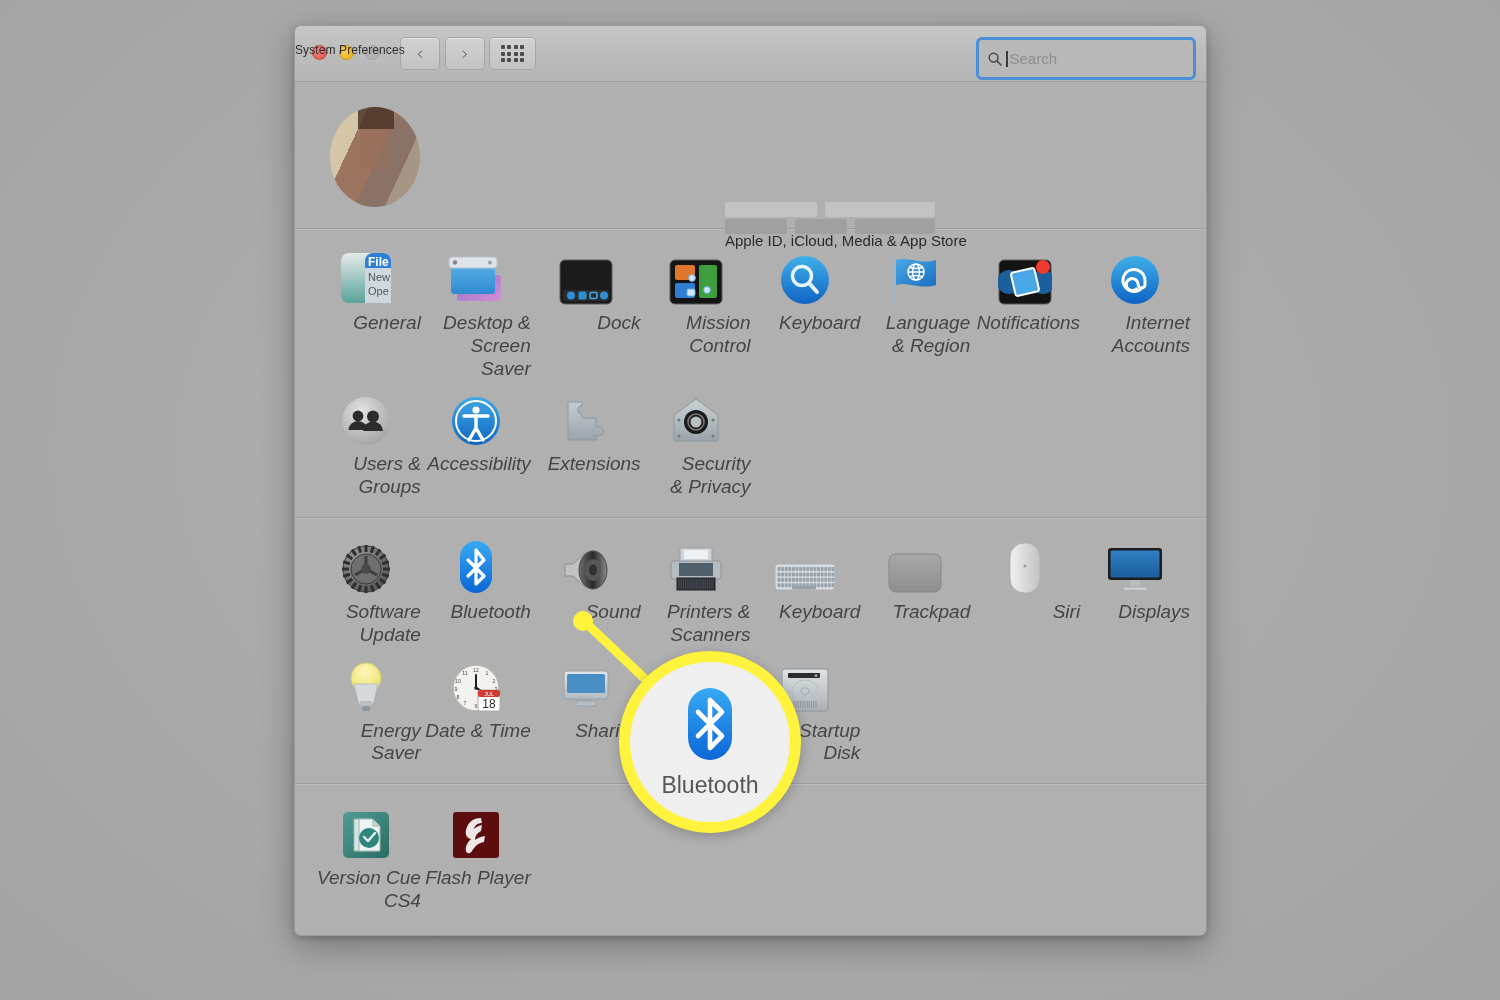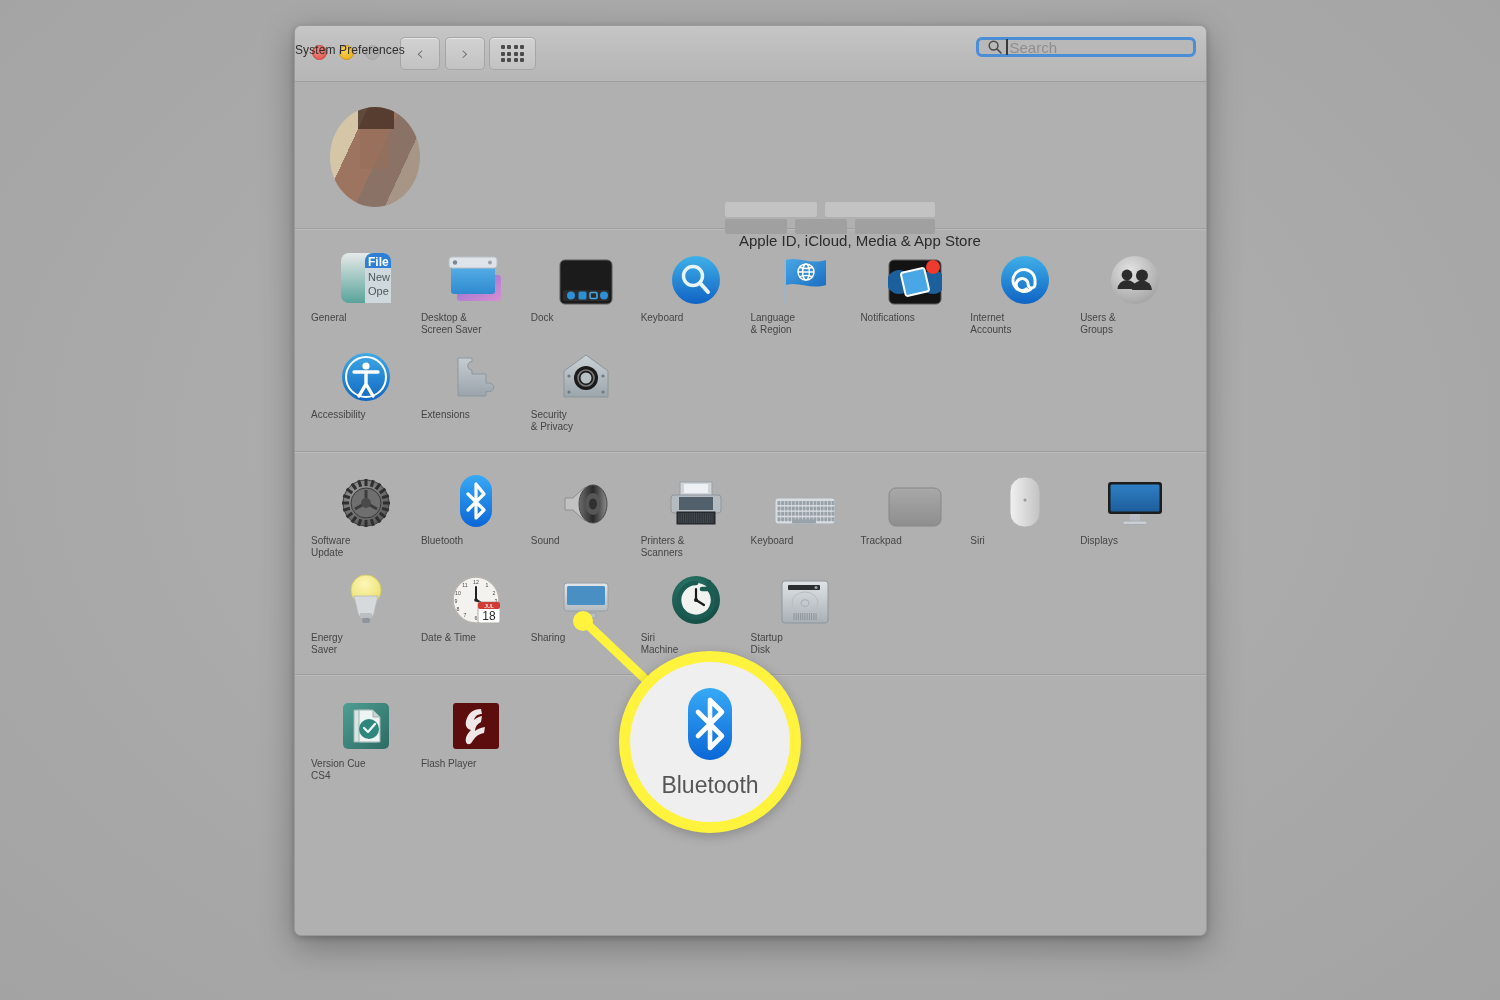--- a/index.html
+++ b/index.html
@@ -56,21 +56,21 @@
   .dotgrid { display: grid; grid-template-columns: repeat(4, 4px); grid-template-rows: repeat(3, 4px); gap: 2.5px; }
   .dotgrid i { width: 4px; height: 4px; background: #4b4b4b; border-radius: 1px; display: block; }
 
   #win-title {
     position: absolute; left: 0; right: 0; top: 17px;
     text-align: left; font-size: 12px; color: #2e2e2e; letter-spacing: 0.1px;
   }
 
   #searchwrap {
     position: absolute; right: 10px; top: 11px;
-    width: 220px; height: 20px;
+    width: 220px; height: 43px;
     border-radius: 6px;
     border: 3px solid #4b8ed6;
     background: #b8b8b8;
     display: flex; align-items: center;
     padding: 0 8px;
   }
   #searchwrap .sicon { width: 16px; height: 16px; flex: 0 0 16px; margin-right: 3px; }
   #search-caret { width: 1.5px; height: 16px; background: #3a3a3a; margin-right: 2px; }
   #search-input {
     border: none; background: transparent; outline: none;
@@ -100,45 +100,46 @@
   }
   .redact {
     position: absolute; background: #a8a8a8; border-radius: 2px;
   }
   #acct-name-line1a { left: 430px; top: 120px; width: 92px; height: 15px; background: #c3c3c3; }
   #acct-name-line1b { left: 530px; top: 120px; width: 110px; height: 15px; background: #c3c3c3; }
   #acct-name-line2a { left: 430px; top: 137px; width: 62px; height: 15px; background: #a0a0a0; }
   #acct-name-line2b { left: 500px; top: 137px; width: 52px; height: 15px; background: #a0a0a0; }
   #acct-name-line2c { left: 560px; top: 137px; width: 80px; height: 15px; background: #a0a0a0; }
   #acct-sub {
-    position: absolute; left: 444px; top: 150px;
+    position: absolute; left: 430px; top: 150px;
     font-size: 15px; color: #2b2b2b;
   }
 
   
   .grid {
     display: grid;
     grid-template-columns: repeat(8, 1fr);
     padding: 14px 16px 18px 16px;
     row-gap: 4px;
   }
   .cell {
-    text-align: left;
+    text-align: right;
     padding-top: 8px;
     min-height: 0;
   }
   .cell .icon {
     height: 54px;
     display: flex; align-items: flex-end; justify-content: center;
     margin-bottom: 7px;
   }
   .cell .label {
-    font-size: 10px; color: #454545; line-height: 1.2;
+    font-size: 19px; color: #454545; line-height: 1.2;
     display: block;
     white-space: pre-line;
+    font-style: italic;
   }
 
   
   #callout-line {
     position: absolute; left: 0; top: 0; width: 1500px; height: 1000px;
     pointer-events: none;
   }
   #magnifier {
     position: absolute;
     left: 619px; top: 651px;
@@ -267,20 +268,35 @@
             <svg width="54" height="46" viewBox="0 0 54 46">
     <rect x="1" y="1" width="52" height="44" rx="5" fill="#1b1b1b" stroke="#5a5a5a"></rect>
     <rect x="4" y="31" width="46" height="11" rx="2" fill="#2b2b2b"></rect>
     <circle cx="12" cy="36.5" r="4" fill="#2d8fd6"></circle>
     <rect x="19.5" y="32.5" width="8" height="8" rx="1.6" fill="#2d8fd6"></rect>
     <rect x="31" y="33.5" width="7" height="6" rx="1.2" fill="none" stroke="#4aa6e0" stroke-width="1.6"></rect>
     <circle cx="45" cy="36.5" r="4" fill="#2d8fd6"></circle>
             </svg>
           </div>
           <span class="label">Dock</span>
+        </div>
+        <div class="cell">
+          <div class="icon">
+            <svg width="54" height="46" viewBox="0 0 54 46">
+    <rect x="1" y="1" width="52" height="44" rx="5" fill="#141414" stroke="#5a5a5a"></rect>
+    <rect x="6" y="6" width="20" height="15" rx="2" fill="#e0772c"></rect>
+    <rect x="30" y="6" width="18" height="33" rx="2" fill="#3f9e3f"></rect>
+    <rect x="6" y="24" width="20" height="15" rx="2" fill="#2f7fd4"></rect>
+    <circle cx="23" cy="19" r="3.4" fill="#cfe8ff" stroke="#6aa9dd"></circle>
+    <circle cx="38" cy="31" r="3.4" fill="#cfe8ff" stroke="#6aa9dd"></circle>
+    <rect x="18" y="30" width="8" height="7" rx="1.5" fill="#cfe8ff" stroke="#6aa9dd"></rect>
+            </svg>
+          </div>
+          <span class="label">Mission
+Control</span>
         </div>
         <div class="cell">
           <div class="icon">
             <svg width="50" height="50" viewBox="0 0 50 50">
     <defs>
                 <linearGradient id="spg" x1="0" y1="0" x2="0" y2="1">
       <stop offset="0" stop-color="#3fb0e8"></stop>
                   <stop offset="1" stop-color="#1163c4"></stop>
                 </linearGradient>
               </defs>

